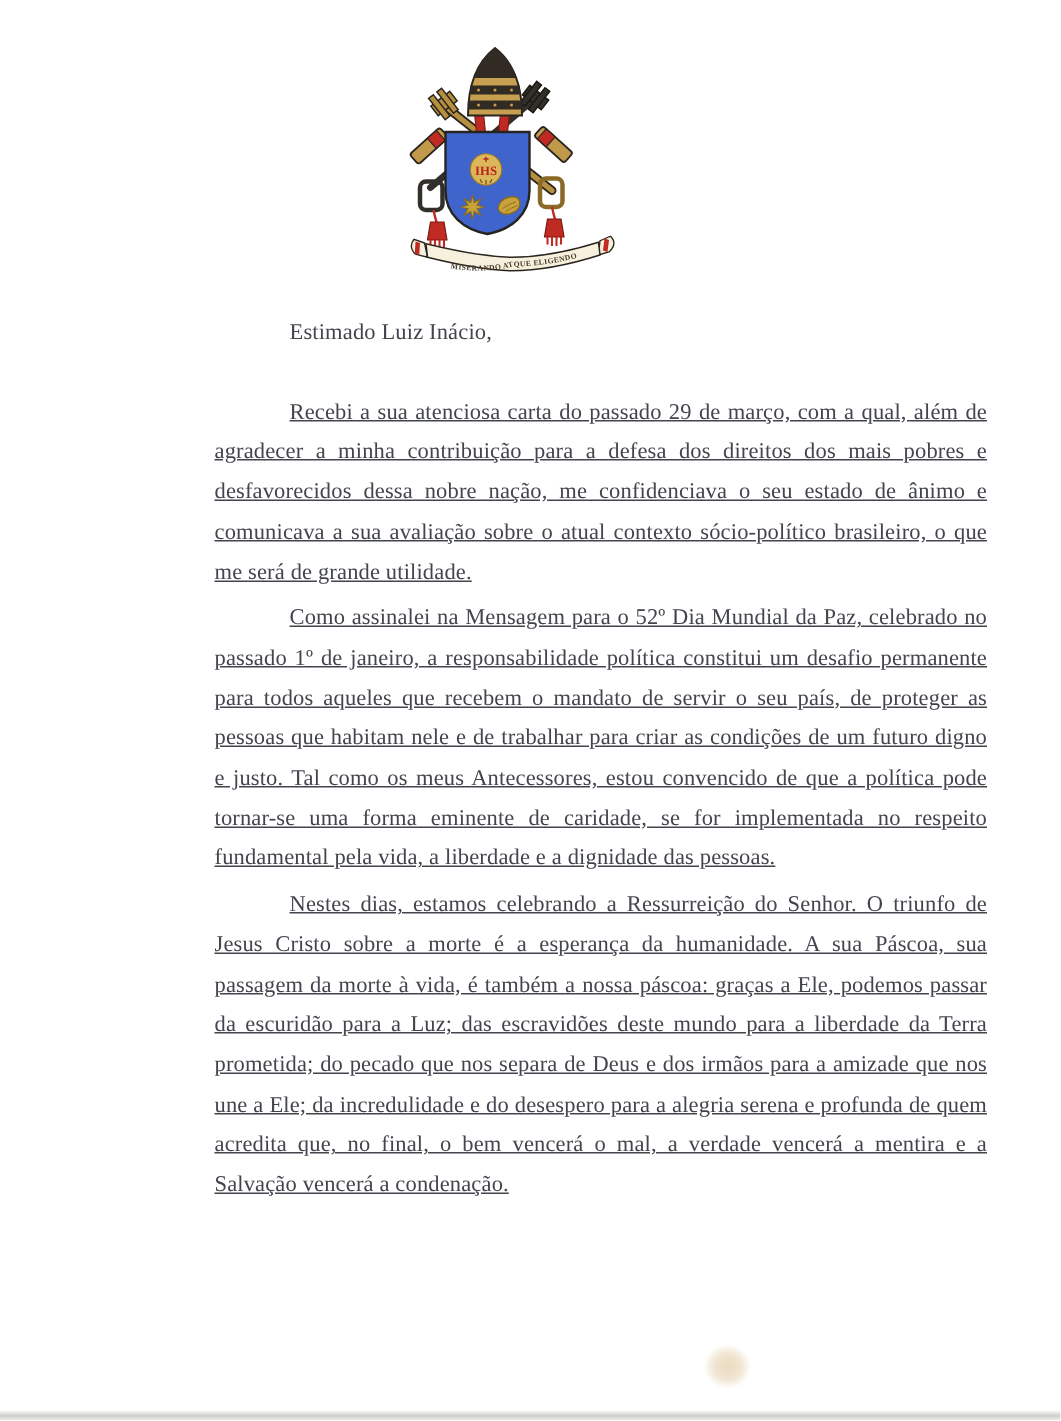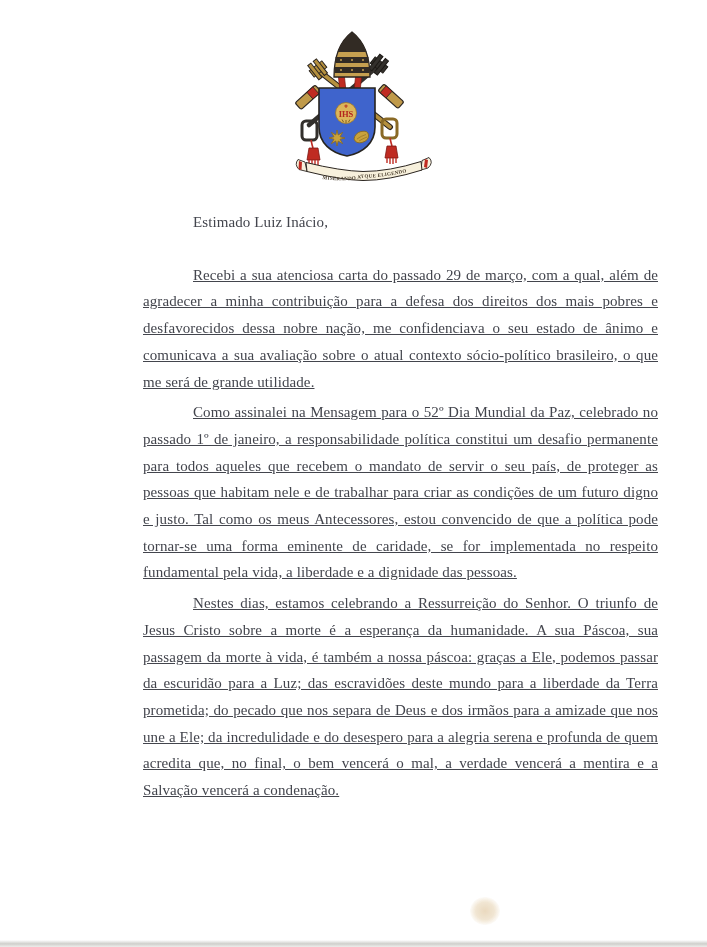--- a/index.html
+++ b/index.html
@@ -9,21 +9,21 @@
     position:relative;
     overflow:hidden;
     font-family:"Liberation Serif", serif;
   }
   .page{
     position:absolute;inset:0;
     background:#ffffff;
   }
   .crest{
     position:absolute;
-    left:291px;top:25px;
+    left:269px;top:25px;
     width:145px;height:165px;text-align:right;
   }
   .letter-body{
     position:absolute;
     top:209px;left:97px;width:515px;
     font-size:15px;
     line-height:26.7px;
     color:#43454d;
     text-align:justify;
     letter-spacing:0.1px;

